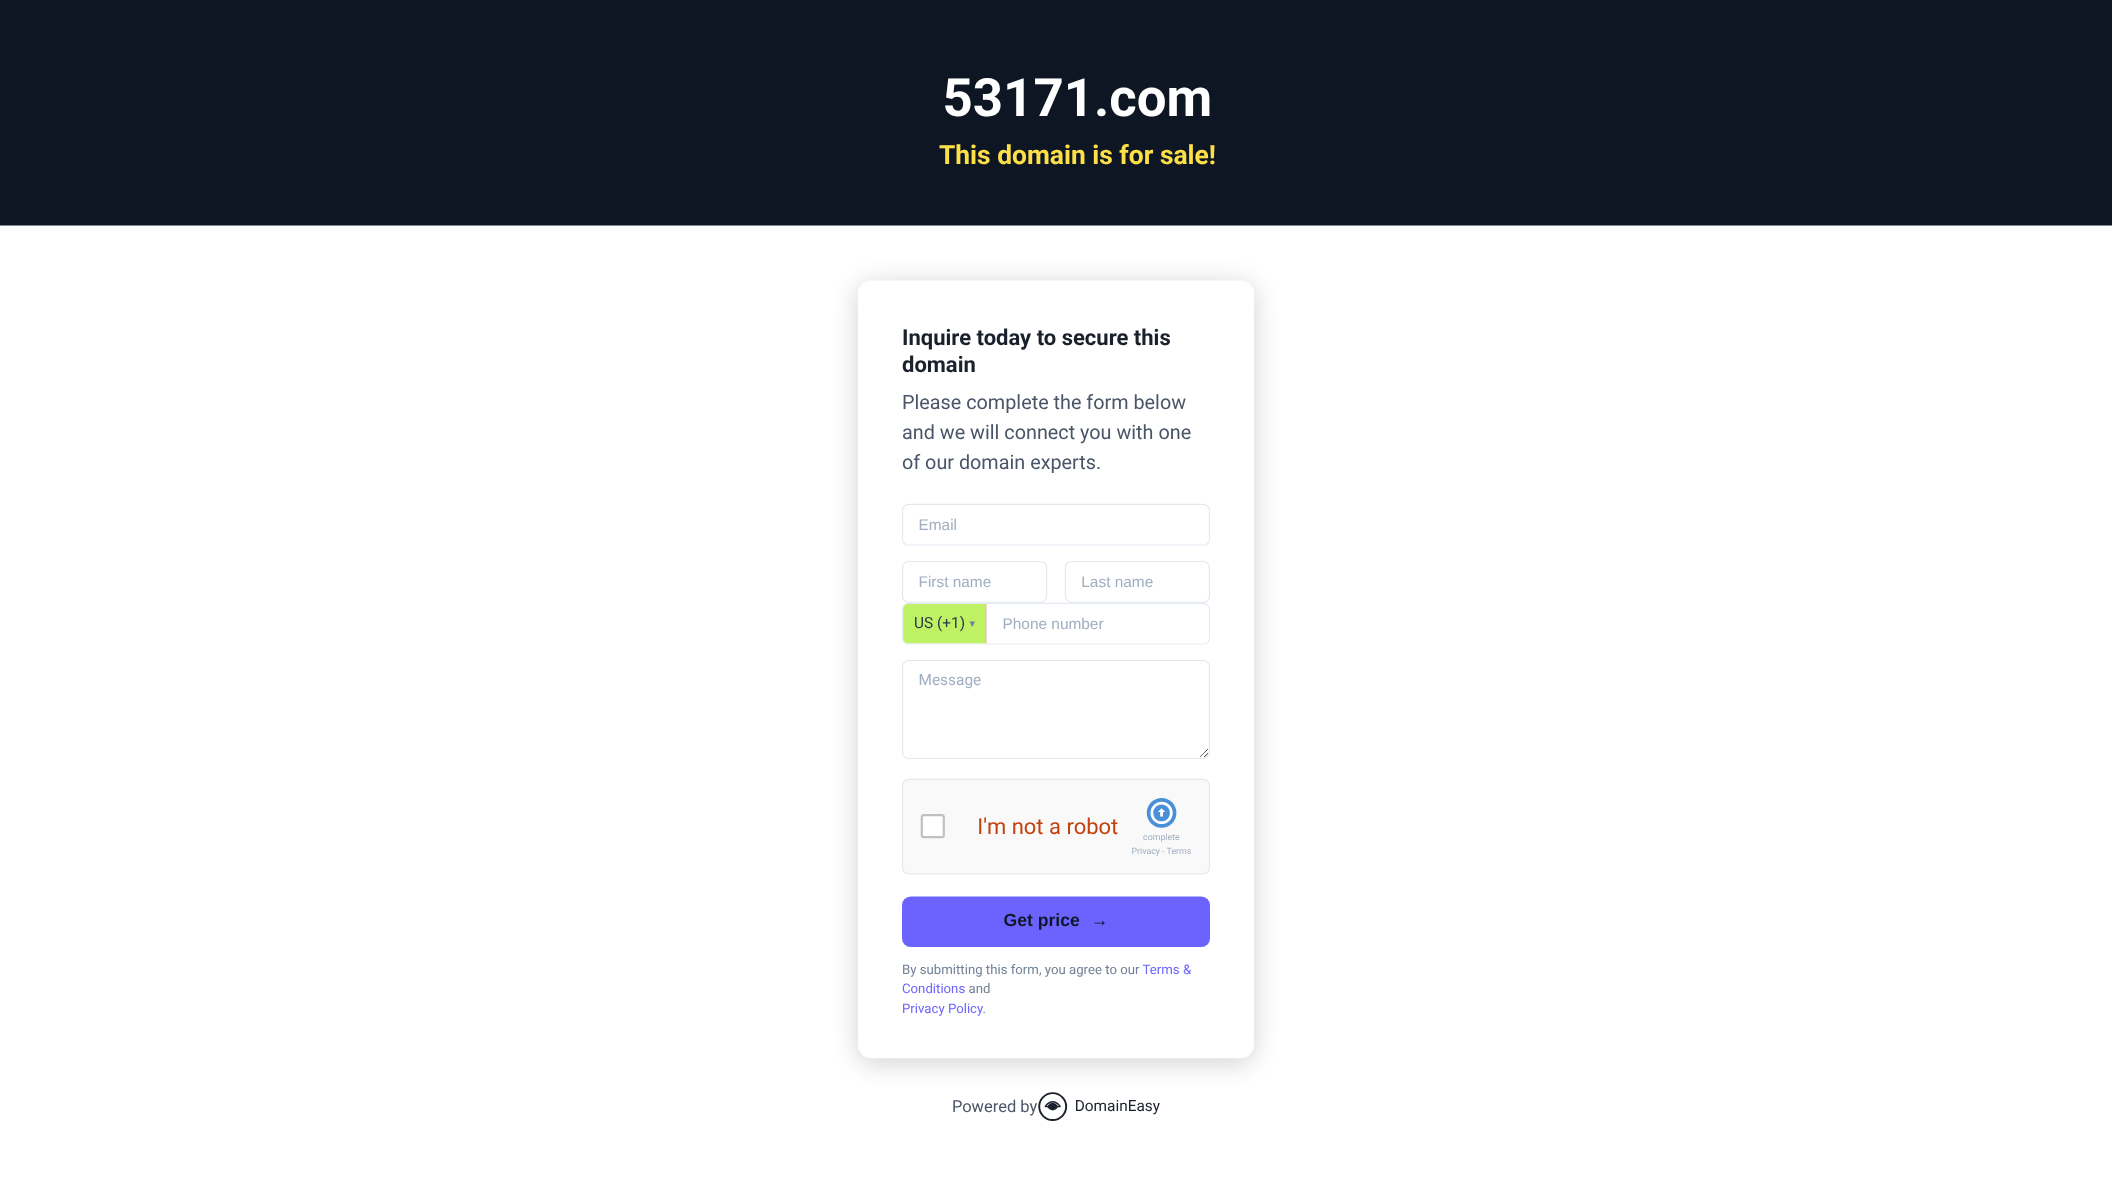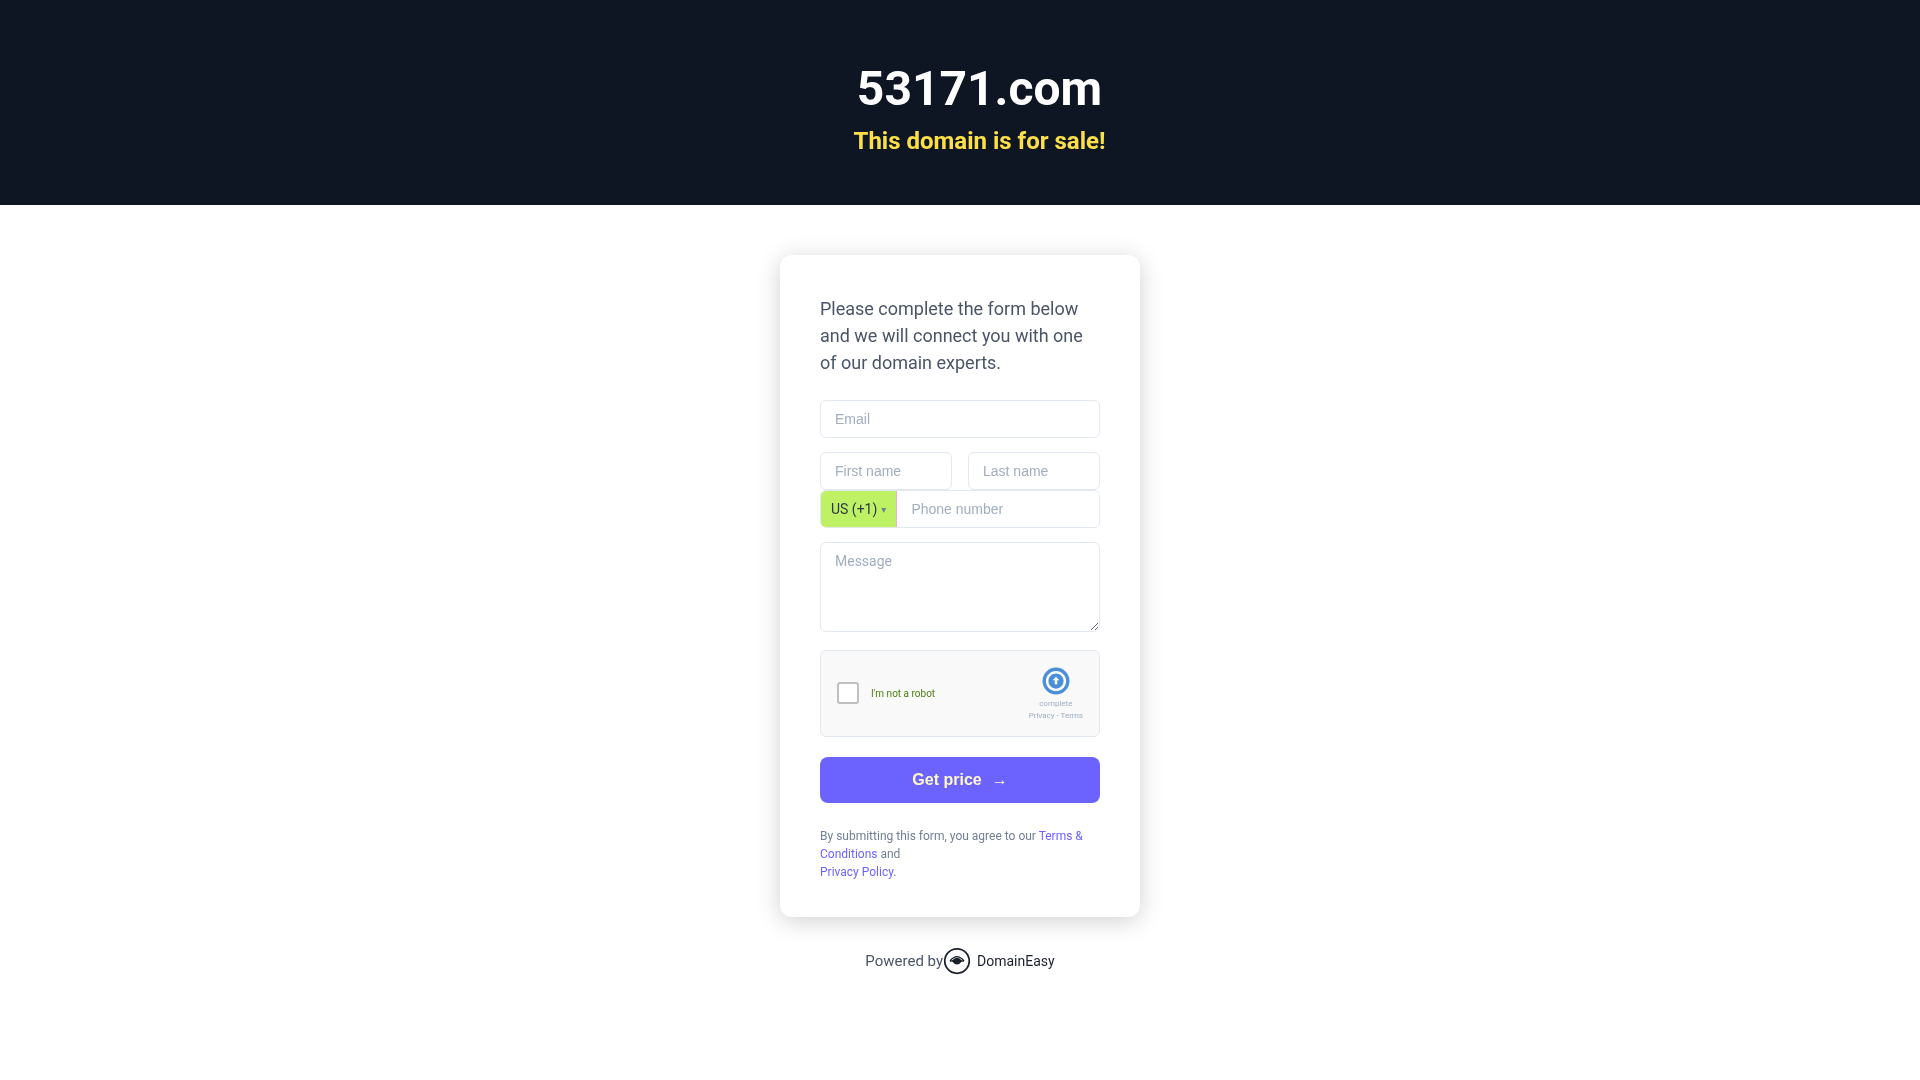--- a/index.html
+++ b/index.html
@@ -159,23 +159,24 @@
       width: 22px;
       height: 22px;
       border: 2px solid #c0c0c0;
       border-radius: 3px;
       background: white;
       flex-shrink: 0;
       cursor: pointer;
     }
 
     .captcha-label {
-      font-size: 10px;
-      color: #4d7c0f;
+      font-size: 20px;
+      color: #c2410c;
       flex: 1;
+      text-align: right;
     }
 
     .captcha-logo-area {
       display: flex;
       flex-direction: column;
       align-items: center;
       font-size: 9px;
       color: #718096;
       gap: 2px;
     }
@@ -189,31 +190,31 @@
       font-size: 8px;
       color: #a0aec0;
       text-align: center;
       line-height: 1.3;
     }
 
     .submit-btn {
       width: 100%;
       padding: 14px;
       background: #6c63ff;
-      color: #fef9c3;
+      color: #0f172a;
       border: none;
       border-radius: 8px;
       font-size: 16px;
       font-weight: 600;
       cursor: pointer;
       display: flex;
       align-items: center;
       justify-content: center;
       gap: 10px;
-      margin-bottom: 24px;
+      margin-bottom: 11px;
       transition: background 0.2s;
     }
 
     .terms-text {
       font-size: 12px;
       color: #718096;
       line-height: 1.5;
     }
 
     .terms-text a {
@@ -268,20 +269,21 @@
 
 <div class="top-section">
   <h1 class="site-title">53171.com</h1>
   <p class="site-subtitle">This domain is for sale!</p>
 </div>
 
 <div class="bottom-section">
 
   <div class="card">
 
+    <h2 class="card-title">Inquire today to secure this domain</h2>
     <p class="card-desc">Please complete the form below and we will connect you with one of our domain experts.</p>
 
     <div class="form-group">
       <input type="email" placeholder="Email" style="">
     </div>
 
     <div class="form-row">
       <div class="form-group">
         <input type="text" placeholder="First name" style="">
       </div>

